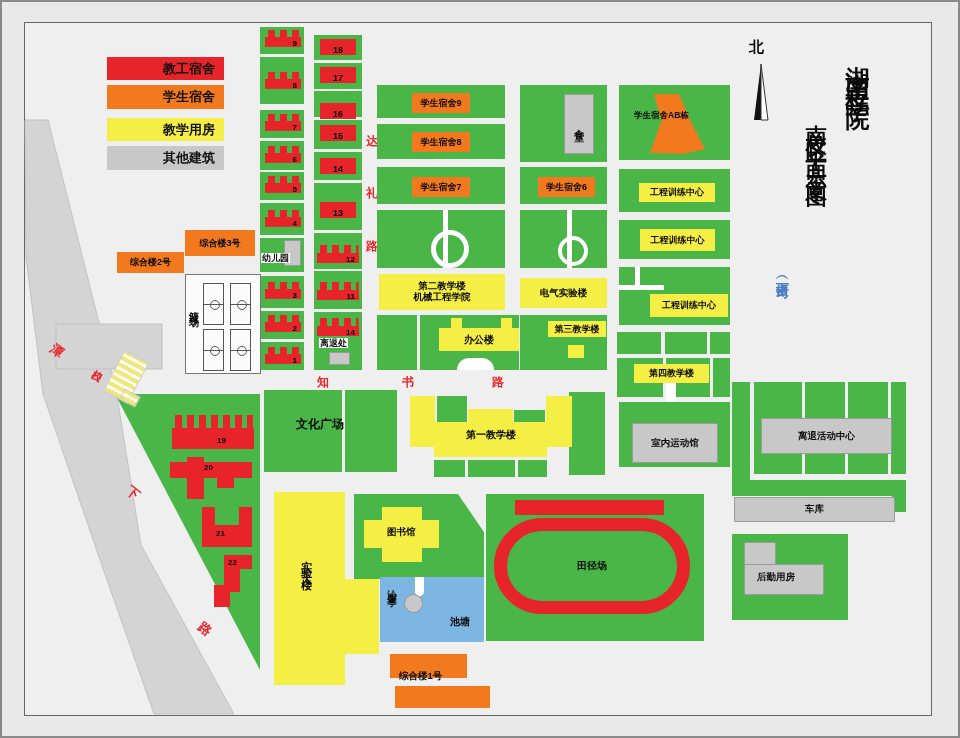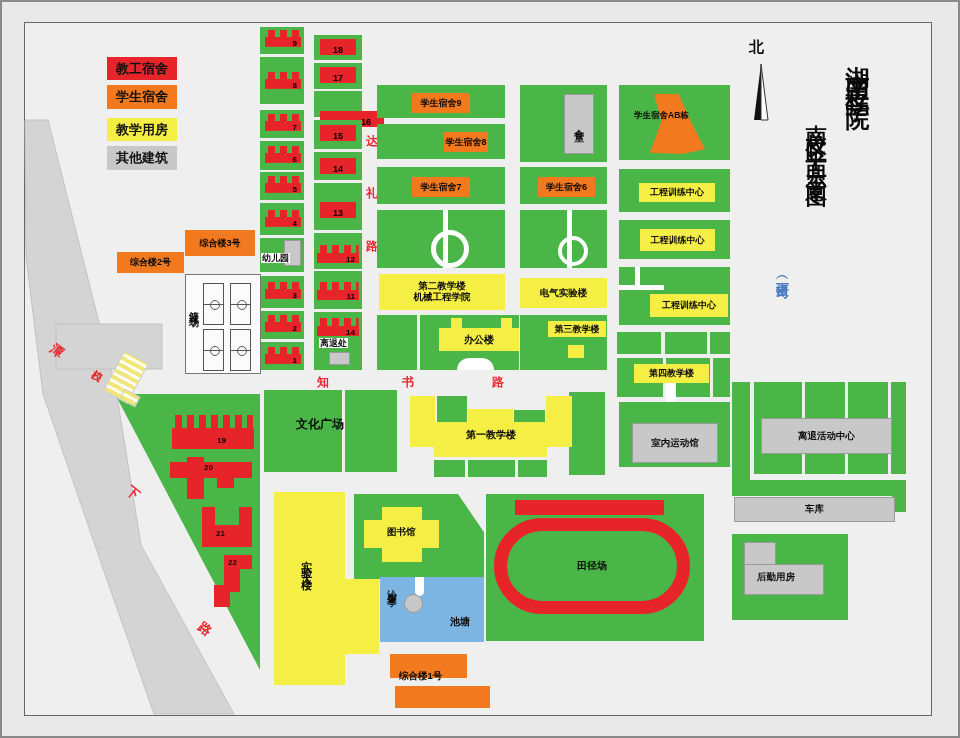--- a/index.html
+++ b/index.html
@@ -20,21 +20,21 @@
   .comb{position:absolute;background-image:
       repeating-linear-gradient(90deg,#e72429 0 7px,rgba(0,0,0,0) 7px 12px),
       linear-gradient(#e72429,#e72429);
     background-size:92% 46%,100% 58%;
     background-position:3px 0,0 100%;
     background-repeat:no-repeat,no-repeat;}
   .num{position:absolute;right:4px;bottom:-1px;font-size:8px;font-weight:bold;color:#000;}
   .rr{position:absolute;background:#e72429;display:flex;align-items:flex-end;justify-content:center;
       font-size:9px;font-weight:bold;color:#000;}
   .leg{position:absolute;width:70px;display:flex;align-items:center;justify-content:center;
-       font-size:13px;font-weight:bold;color:#111;}
+       font-size:13px;font-weight:bold;color:#111;padding-left:47px;}
   .court{position:absolute;border:1px solid #555;box-sizing:border-box;}
   .court::before{content:"";position:absolute;left:50%;top:50%;width:8px;height:8px;margin:-4px 0 0 -4px;border:1px solid #555;border-radius:50%;}
   .court::after{content:"";position:absolute;left:0;top:50%;width:100%;height:1px;background:#555;}
   .ring{position:absolute;border:5px solid #fff;border-radius:50%;}
   .wline{position:absolute;background:#fff;}
   .zebra{position:absolute;background:repeating-linear-gradient(0deg,#f0e67c 0 4px,#fdfdf2 4px 7px);border:1px solid #cfcfcf;}
 </style>
 </head>
 <body>
 
@@ -111,21 +111,21 @@
 
   <div class="g" style="left:312px;top:33px;width:48px;height:25px;"></div>
   <div class="rr" style="left:318px;top:37px;width:36px;height:16px;">
       <span>18</span>
     </div>
   <div class="g" style="left:312px;top:61px;width:48px;height:26px;"></div>
   <div class="rr" style="left:318px;top:65px;width:36px;height:16px;">
       <span>17</span>
     </div>
   <div class="g" style="left:312px;top:89px;width:48px;height:26px;"></div>
-  <div class="rr" style="left:318px;top:109px;width:36px;height:16px;padding-left:28px;">
+  <div class="rr" style="left:318px;top:101px;width:36px;height:16px;">
       <span>16</span>
     </div>
   <div class="g" style="left:312px;top:118px;width:48px;height:29px;"></div>
   <div class="rr" style="left:318px;top:123px;width:36px;height:16px;">
       <span>15</span>
     </div>
   <div class="g" style="left:312px;top:150px;width:48px;height:28px;"></div>
   <div class="rr" style="left:318px;top:156px;width:36px;height:16px;">
       <span>14</span>
     </div>
@@ -148,21 +148,21 @@
   <div class="gb" style="left:327px;top:350px;width:21px;height:13px;"></div>
   <div class="t" style="left:317px;top:336px;font-size:9px;background:#fff;padding:0 1px;">离退处</div>
 
   <div class="t rd" style="left:364px;top:133px;font-size:12px;">达</div>
   <div class="t rd" style="left:364px;top:185px;font-size:12px;">礼</div>
   <div class="t rd" style="left:364px;top:238px;font-size:12px;">路</div>
 
   <div class="g" style="left:375px;top:83px;width:128px;height:33px;"></div>
   <div class="ob t c" style="left:410px;top:91px;width:58px;height:20px;font-size:9px;">学生宿舍9</div>
   <div class="g" style="left:375px;top:122px;width:128px;height:35px;"></div>
-  <div class="ob t c" style="left:410px;top:130px;width:44px;height:20px;font-size:9px;margin-left:32px;">学生宿舍8</div>
+  <div class="ob t c" style="left:410px;top:130px;width:58px;height:20px;font-size:9px;">学生宿舍8</div>
   <div class="g" style="left:375px;top:165px;width:128px;height:37px;"></div>
   <div class="ob t c" style="left:410px;top:175px;width:58px;height:20px;font-size:9px;">学生宿舍7</div>
   <div class="g" style="left:375px;top:208px;width:128px;height:58px;">
     <div class="wline" style="left:66px;top:0;width:5px;height:58px;"></div>
     <div class="ring" style="left:54px;top:20px;width:28px;height:28px;"></div>
   </div>
   <div class="g" style="left:518px;top:83px;width:87px;height:77px;"></div>
   <div class="gb t c vt" style="left:562px;top:92px;width:30px;height:60px;font-size:10px;letter-spacing:3px;">食堂</div>
   <div class="g" style="left:518px;top:165px;width:87px;height:37px;"></div>
   <div class="ob t c" style="left:536px;top:175px;width:57px;height:20px;font-size:9px;">学生宿舍6</div>

